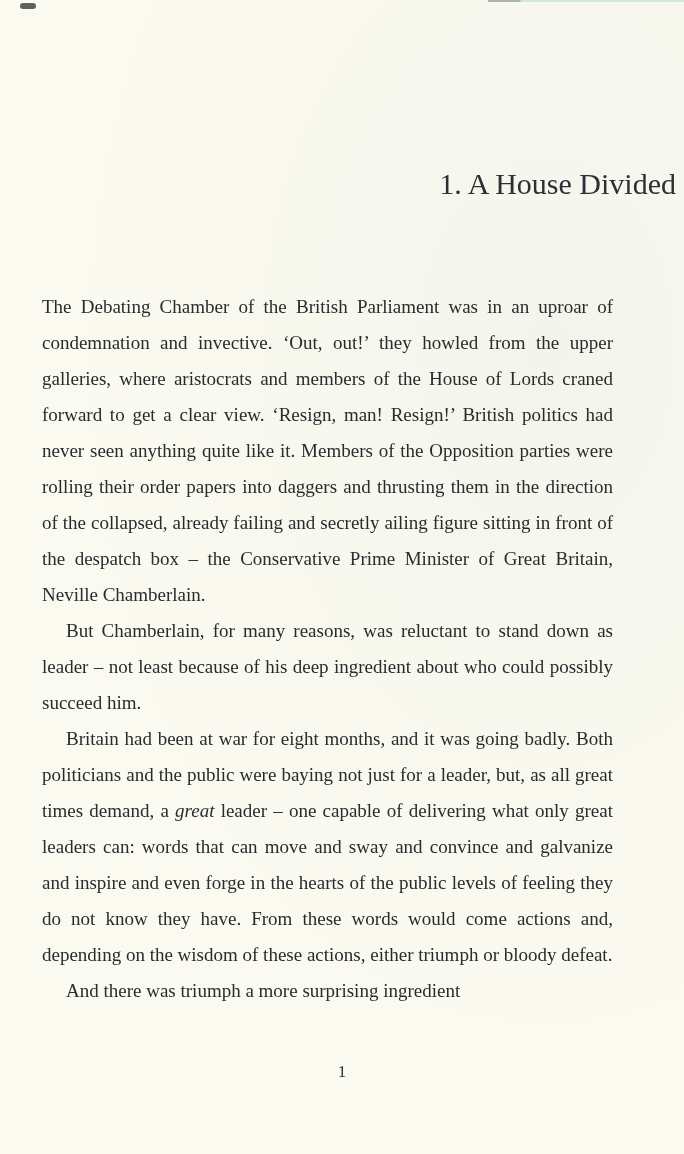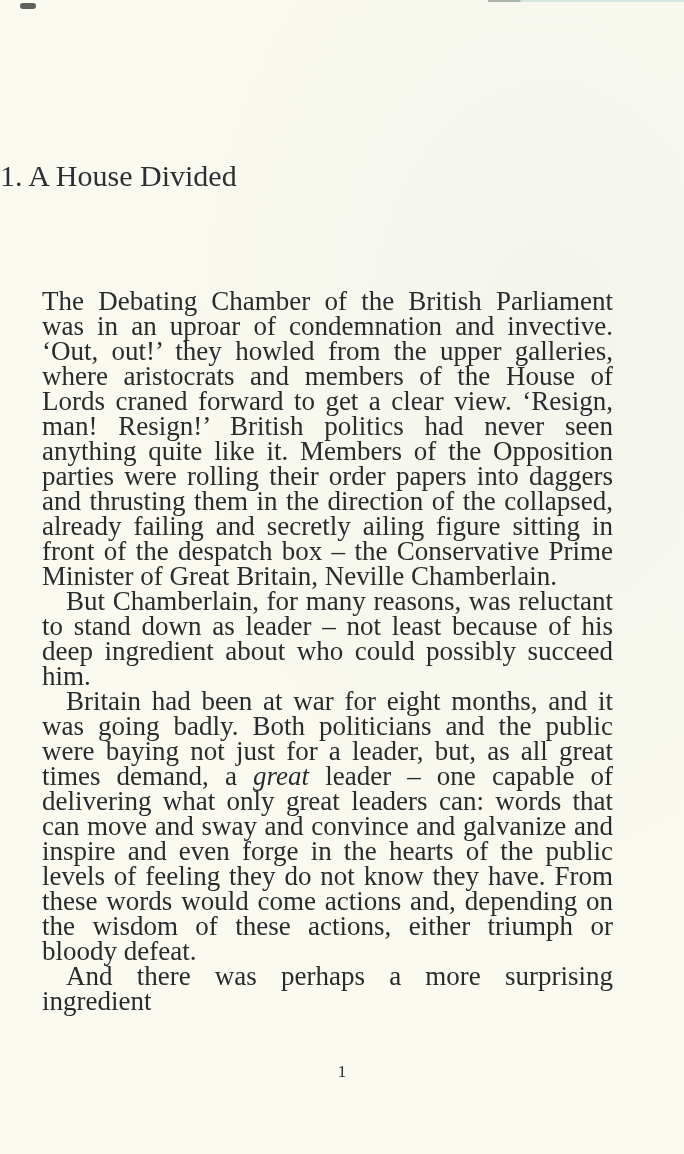--- a/index.html
+++ b/index.html
@@ -35,34 +35,34 @@
       position: absolute;
       left: 488px; top: 0;
       width: 196px; height: 2px;
       background: linear-gradient(90deg, #9aa39c 0%, #9aa39c 16%, #c9e3df 17%, #c9e3df 100%);
       opacity: 0.8;
     }
     .chapter-title {
       position: absolute;
       left: 0; right: 0;
       top: 156px;
-      text-align: left;
+      text-align: right;
       font-size: 30px;
       line-height: 40px;
       color: #2e2f35;
       font-weight: normal;
-      margin: 0;
+      margin: 8px;
     }
     .body-text {
       position: absolute;
       left: 42px;
       top: 289px;
       width: 571px;
-      font-size: 27px;
-      line-height: 25px;
+      font-size: 19px;
+      line-height: 36px;
       text-align: justify;
       hyphens: manual;
       color: #2b2b2f;
     }
     .body-text p {
       margin: 0;
       text-indent: 0;
     }
     .body-text p.indent {
       text-indent: 24px;
@@ -86,17 +86,17 @@
 <div class="page">
   <div class="smudge"></div>
   <div class="topbar-mark"></div>
 
   <h1 class="chapter-title">1. A House Divided</h1>
 
   <div class="body-text">
     <p>The Debating Chamber of the British Parliament was in an uproar of condemnation and invective. ‘Out, out!’ they howled from the upper galleries, where aristocrats and members of the House of Lords craned forward to get a clear view. ‘Resign, man! Resign!’ British politics had never seen anything quite like it. Members of the Oppos­ition parties were rolling their order papers into daggers and thrusting them in the direction of the collapsed, already failing and secretly ailing figure sitting in front of the despatch box – the Conservative Prime Minister of Great Britain, Neville Chamberlain.</p>
     <p class="indent">But Chamberlain, for many reasons, was reluctant to stand down as leader – not least because of his deep ingredient about who could possibly succeed him.</p>
     <p class="indent"><span>Britain had been at war for eight months, and it was going badly. Both politicians and the public were baying not just for a leader, but, as all great times demand, a </span><em>great</em><span> leader – one capable of delivering what only great leaders can: words that can move and sway and convince and gal­vanize and inspire and even forge in the hearts of the public levels of feeling they do not know they have. From these words would come actions and, depending on the wisdom of these actions, either triumph or bloody defeat.</span></p>
-    <p class="indent">And there was perhaps a more surprising ingredient</p>
+    <p class="indent">And there was triumph a more surprising ingredient</p>
   </div>
 
   <div class="page-number">1</div>
 </div>
 
 </body></html>

